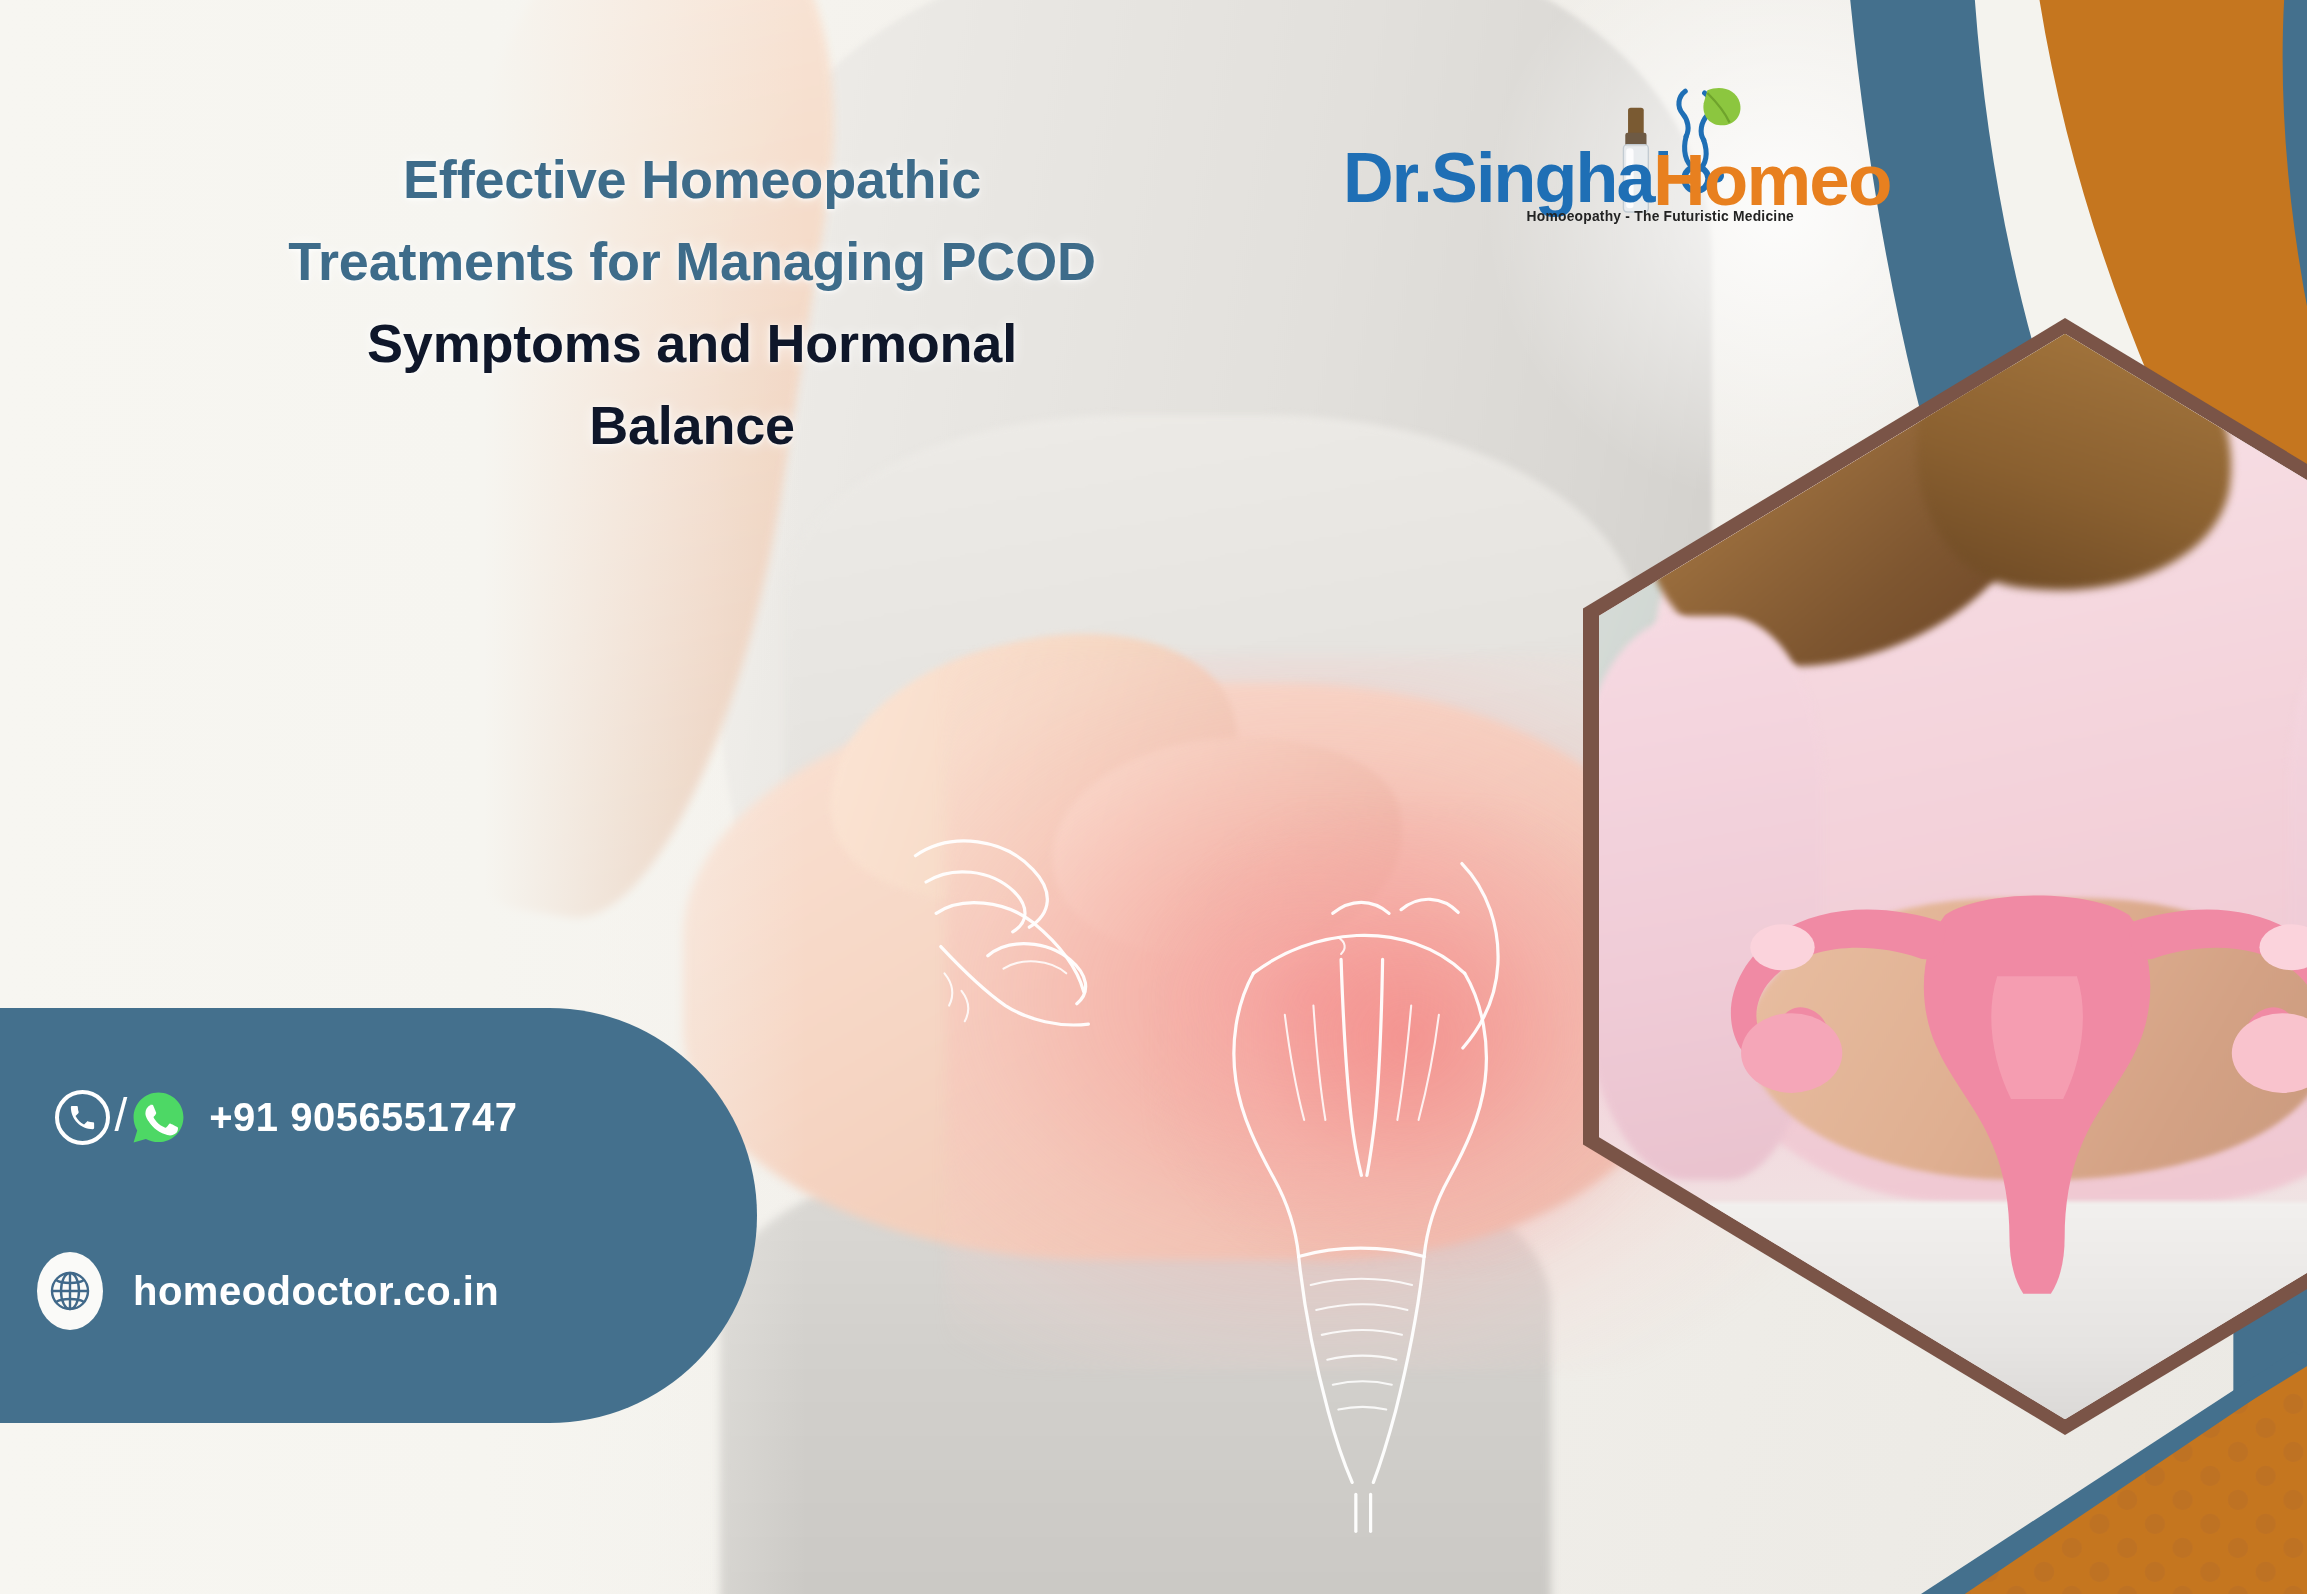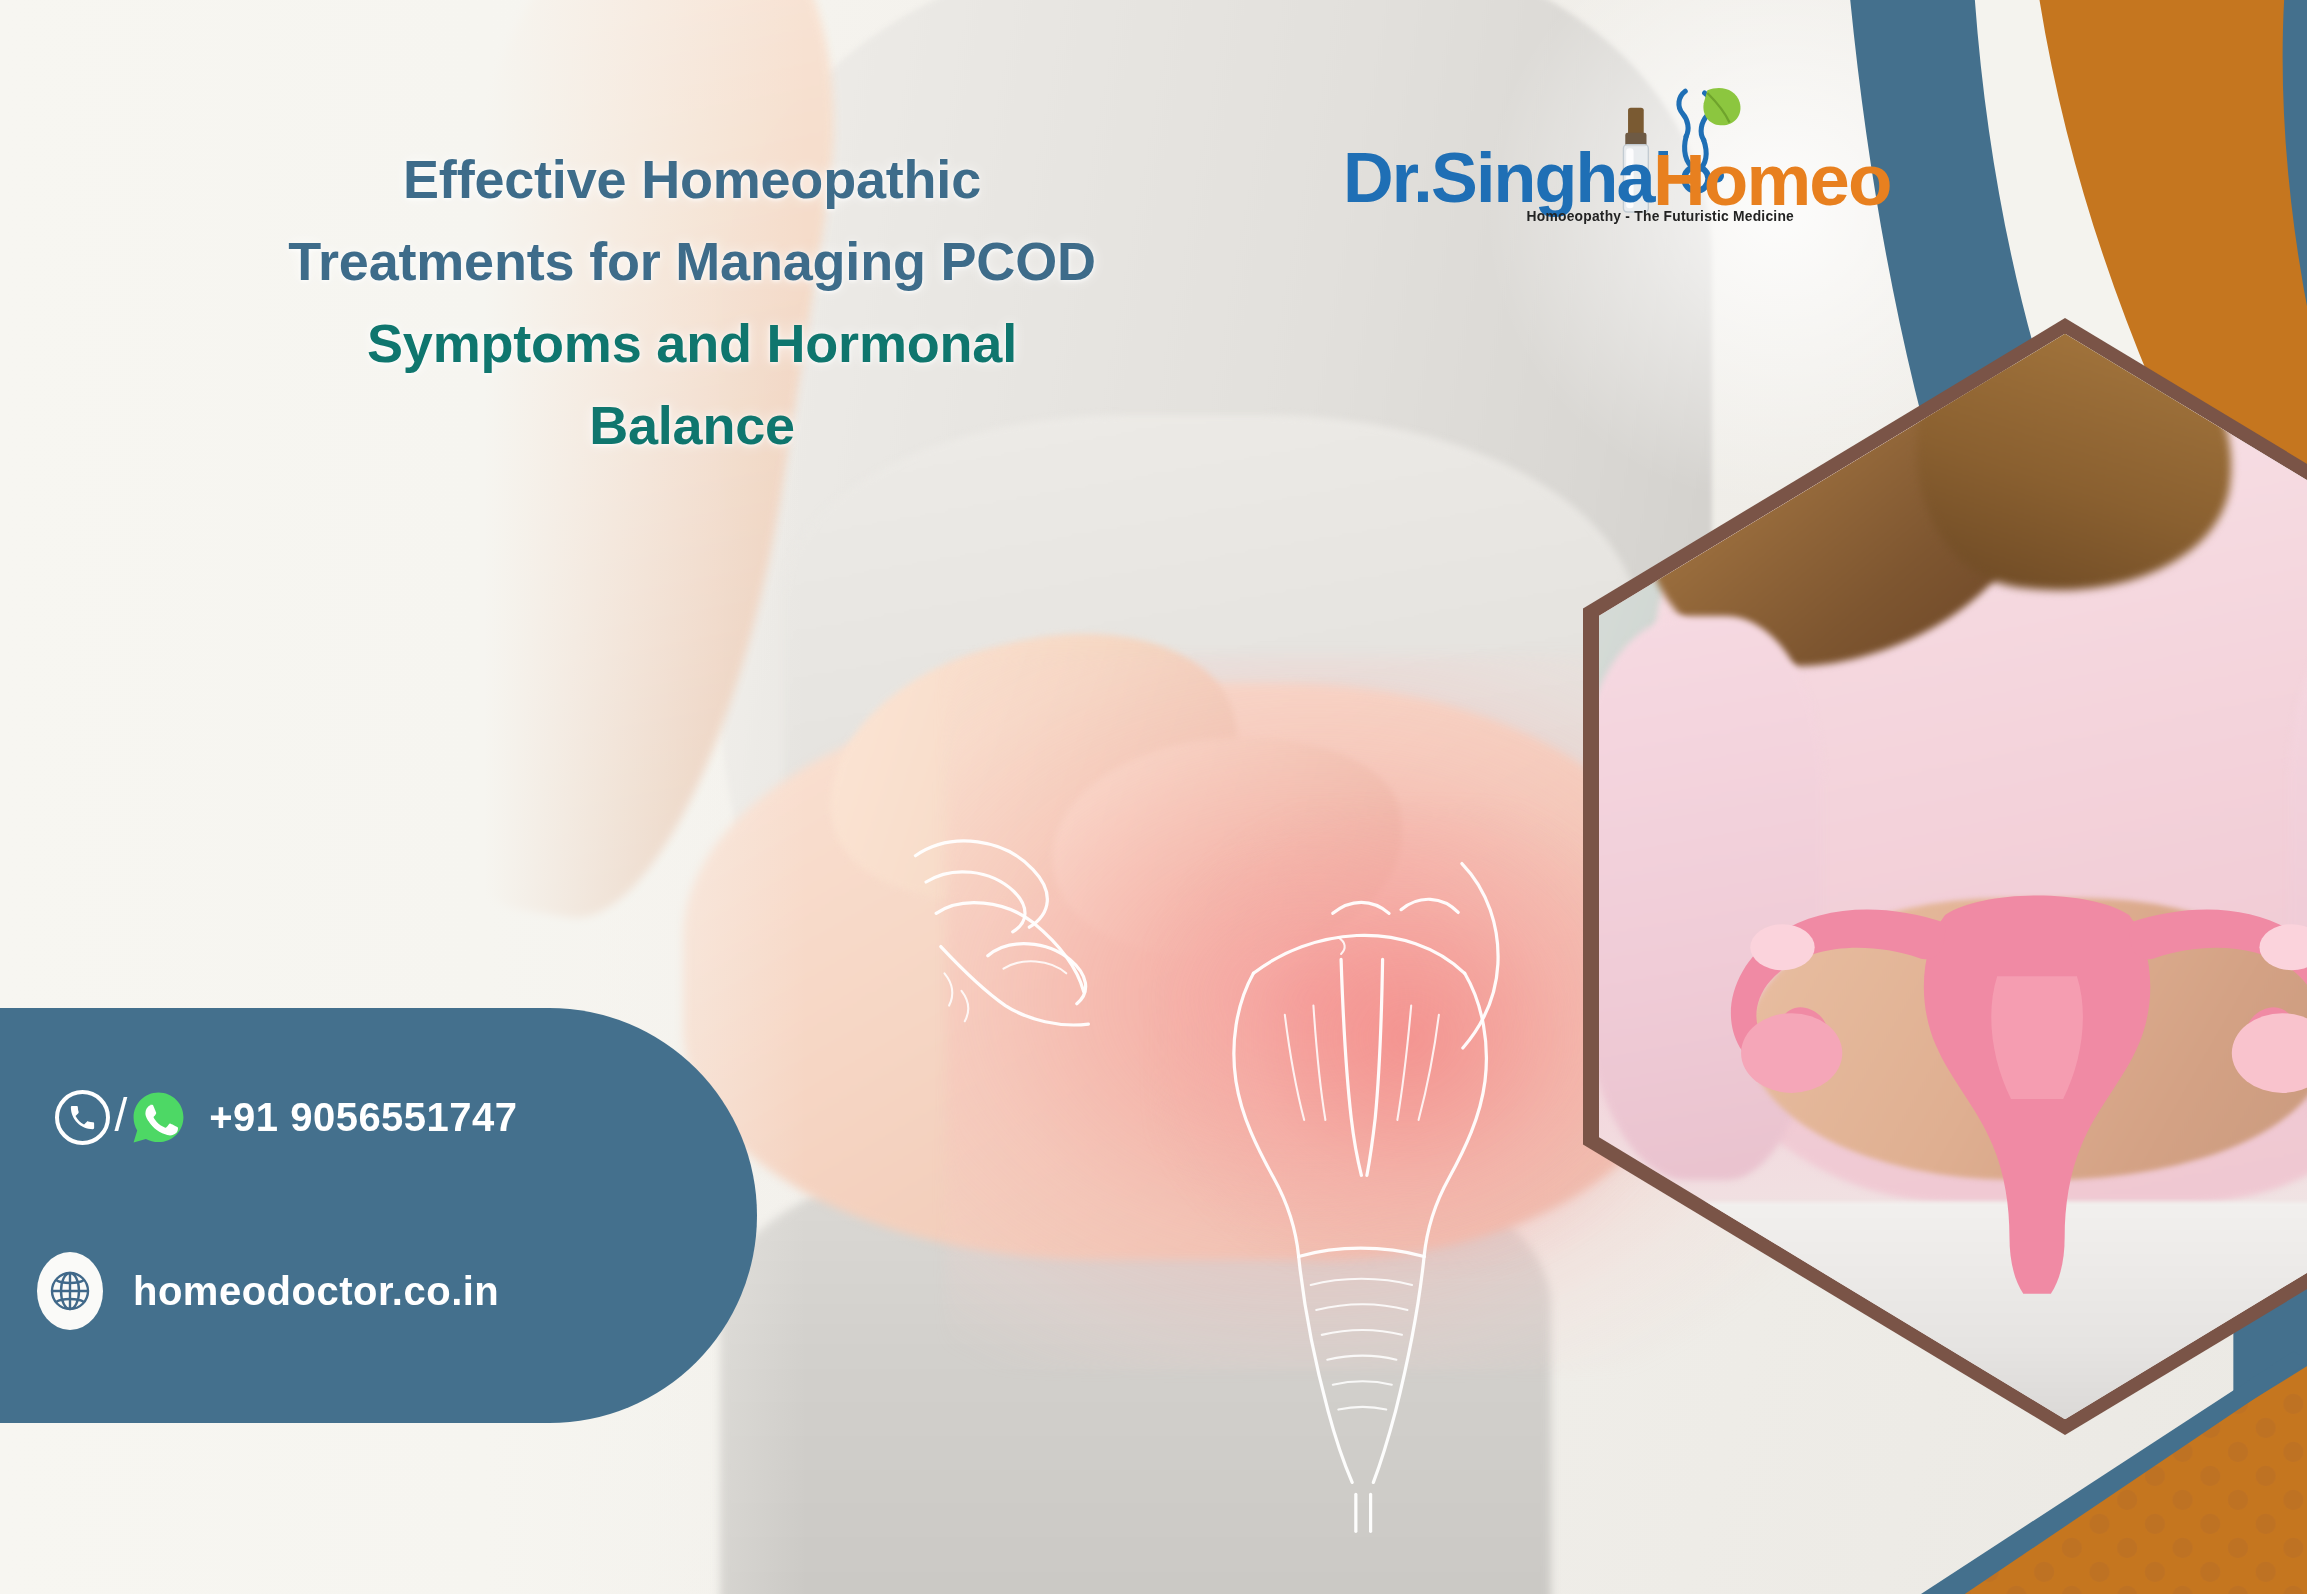--- a/index.html
+++ b/index.html
@@ -178,21 +178,21 @@
   .headline{
     position:absolute; left:69px; top:138px; width:1246px;
     text-align:center;
   }
   .hl-line{
     font-size:54px; font-weight:700; letter-spacing:-0.2px;
     line-height:1.52;
     text-shadow:0 0.9px 4.6px rgba(255,255,255,.9), 0 0 14px rgba(255,255,255,.75);
   }
   .hl-blue{ color:#3E6C8A; }
-  .hl-orange{ color:#0f766e; }
+  .hl-orange{ color:#0f172a; }
 
   
   .contact{
     position:absolute; left:-120px; top:1008px; width:877px; height:415px;
     background:#44708D;
     border-radius:0 208px 208px 0;
   }
   .contact-inner{ position:absolute; left:120px; top:0; width:692px; height:415px; }
   .crow{ position:absolute; display:flex; align-items:center; }
   .crow.phone{ left:55px; top:81px; }

